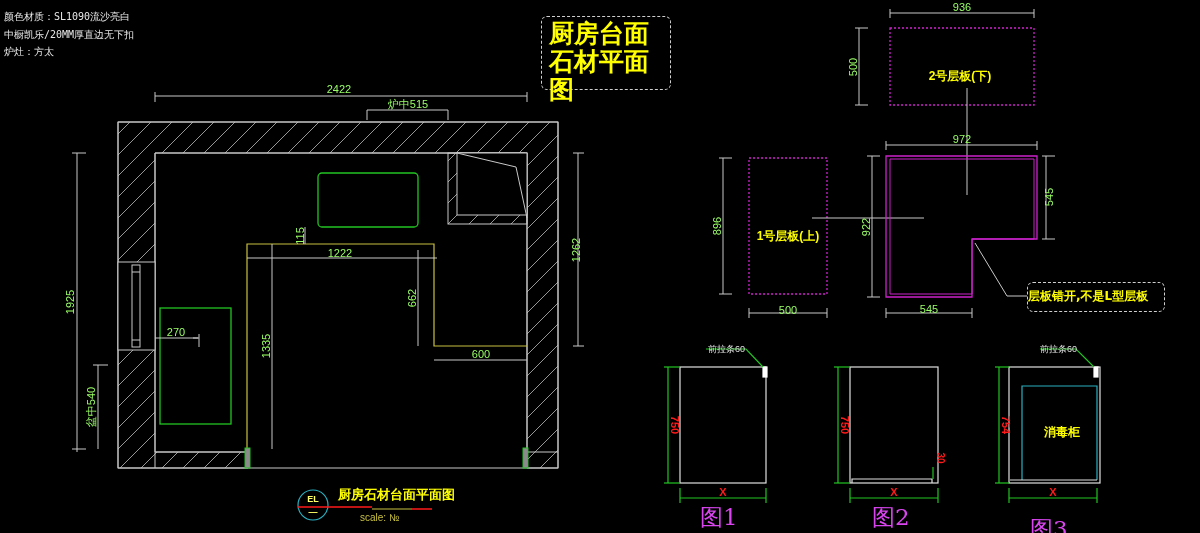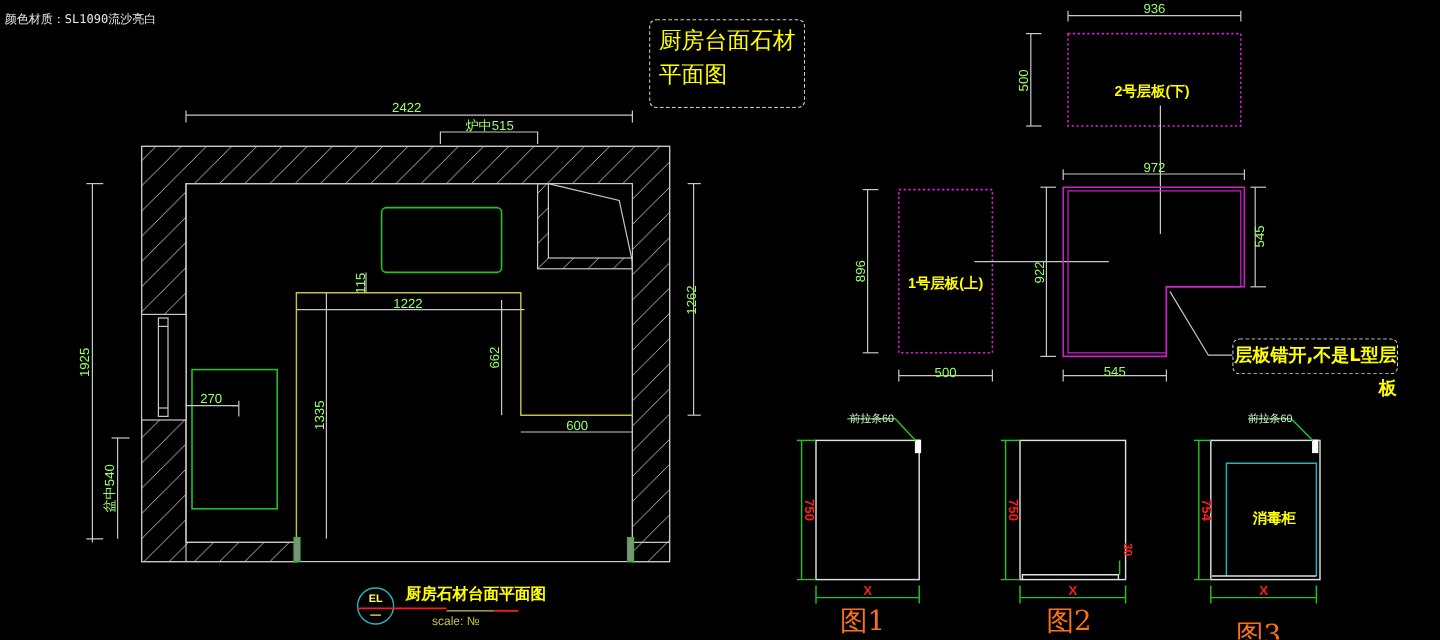--- a/index.html
+++ b/index.html
@@ -1,22 +1,22 @@
 <!DOCTYPE html>
 <html><head>
 <meta charset="utf-8">
 <style>
   html, body { margin: 0; padding: 0; background: #000; }
   body { width: 1200px; height: 533px; overflow: hidden; position: relative; font-family: "DejaVu Sans", sans-serif; }
   #canvas { position: absolute; left: 0; top: 0; width: 1200px; height: 533px; }
   .notes { position: absolute; left: 4px; top: 8px; color: #e8e8e8; font-family: "DejaVu Sans Mono", monospace; font-size: 10px; line-height: 17.5px; }
   .notes div { white-space: pre; }
-  .title-box { position: absolute; left: 541px; top: 16px; width: 130px; height: 74px; border: 1.5px dashed #cfcfcf; border-radius: 6px; color: #ffff00; font-size: 19px; font-weight: normal; line-height: 28px; padding: 3px 0 0 7px; box-sizing: border-box; }
-  .note-box { position: absolute; left: 1027px; top: 282px; width: 138px; height: 30px; border: 1.5px dashed #cfcfcf; border-radius: 6px; color: #ffff00; font-size: 15px; font-weight: bold; line-height: 27px; text-align: right; box-sizing: border-box; }
-  .fig-label { position: absolute; color: #f97316; font-family: "DejaVu Serif", serif; font-size: 23px; text-align: right; }
+  .title-box { position: absolute; left: 541px; top: 16px; width: 130px; height: 74px; border: 1.5px dashed #cfcfcf; border-radius: 6px; color: #ffff00; font-size: 25px; font-weight: bold; line-height: 28px; padding: 3px 0 0 7px; box-sizing: border-box; }
+  .note-box { position: absolute; left: 1027px; top: 282px; width: 138px; height: 30px; border: 1.5px dashed #cfcfcf; border-radius: 6px; color: #ffff00; font-size: 12px; font-weight: bold; line-height: 27px; text-align: left; box-sizing: border-box; }
+  .fig-label { position: absolute; color: #d946ef; font-family: "DejaVu Serif", serif; font-size: 23px; text-align: right; }
   svg text { font-family: "Liberation Sans Narrow", "Liberation Sans", sans-serif; }
 </style>
 </head>
 <body>
 
 <svg id="canvas" viewBox="0 0 1200 533" xmlns="http://www.w3.org/2000/svg">
   <defs>
     <pattern id="hatch" patternUnits="userSpaceOnUse" width="21" height="21" patternTransform="rotate(0)">
       <line x1="0" y1="21" x2="21" y2="0" stroke="#bdbdbd" stroke-width="0.8"></line>
     </pattern>
@@ -196,20 +196,22 @@
     <text transform="translate(937,458) rotate(90)" text-anchor="middle" fill="#ff1a1a" font-size="10" font-weight="bold">30</text>
     <text x="1040" y="352" fill="#e0e0e0" font-size="9">前拉条60</text>
     <text transform="translate(1002,425) rotate(90)" text-anchor="middle" fill="#ff1a1a" font-size="11" font-weight="bold">754</text>
     <text x="1053" y="496" text-anchor="middle" fill="#ff1a1a" font-size="11" font-weight="bold">X</text>
     <text x="1062" y="436" text-anchor="middle" fill="#ffff00" font-size="12" font-weight="bold">消毒柜</text>
   </g>
 </svg>
 
 <div class="notes">
   <div>颜色材质：SL1090流沙亮白</div>
+  <div>中橱凯乐/20MM厚直边无下扣</div>
+  <div>炉灶：方太</div>
 </div>
 
 <div class="title-box">
   <span>厨房台面石材平面图</span>
 </div>
 
 <div class="note-box">
   <span>层板错开,不是L型层板</span>
 </div>
 

